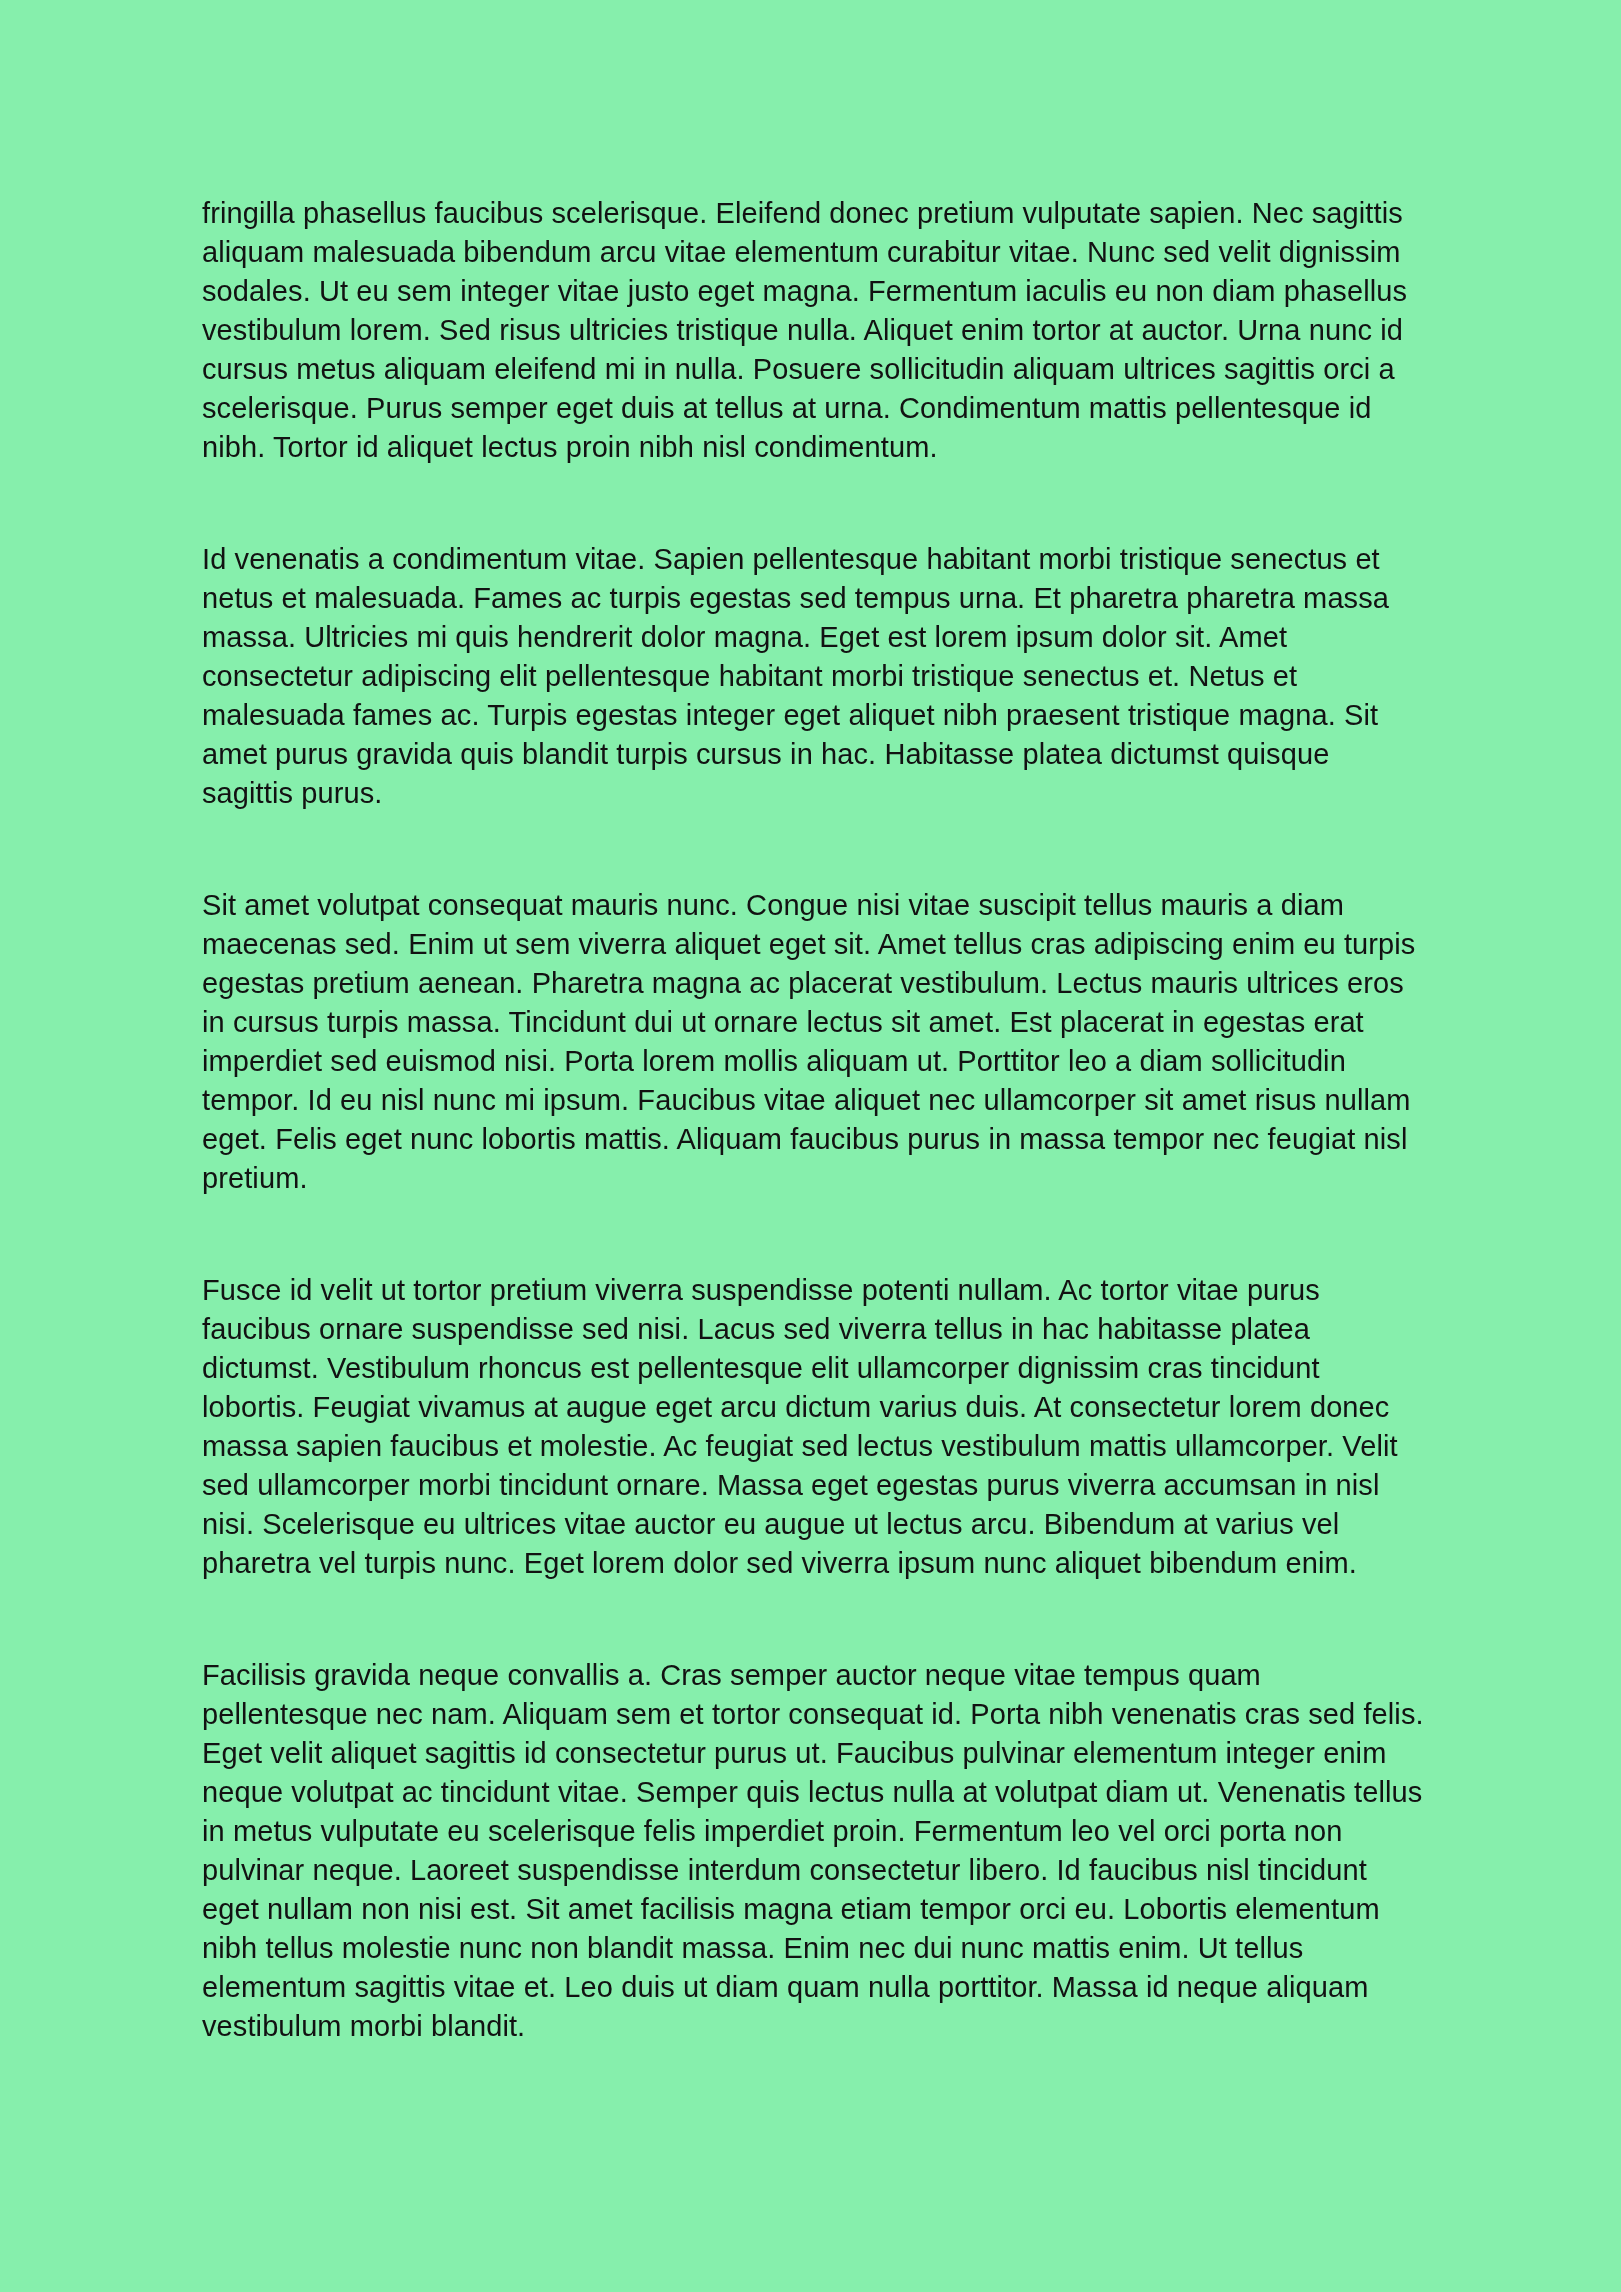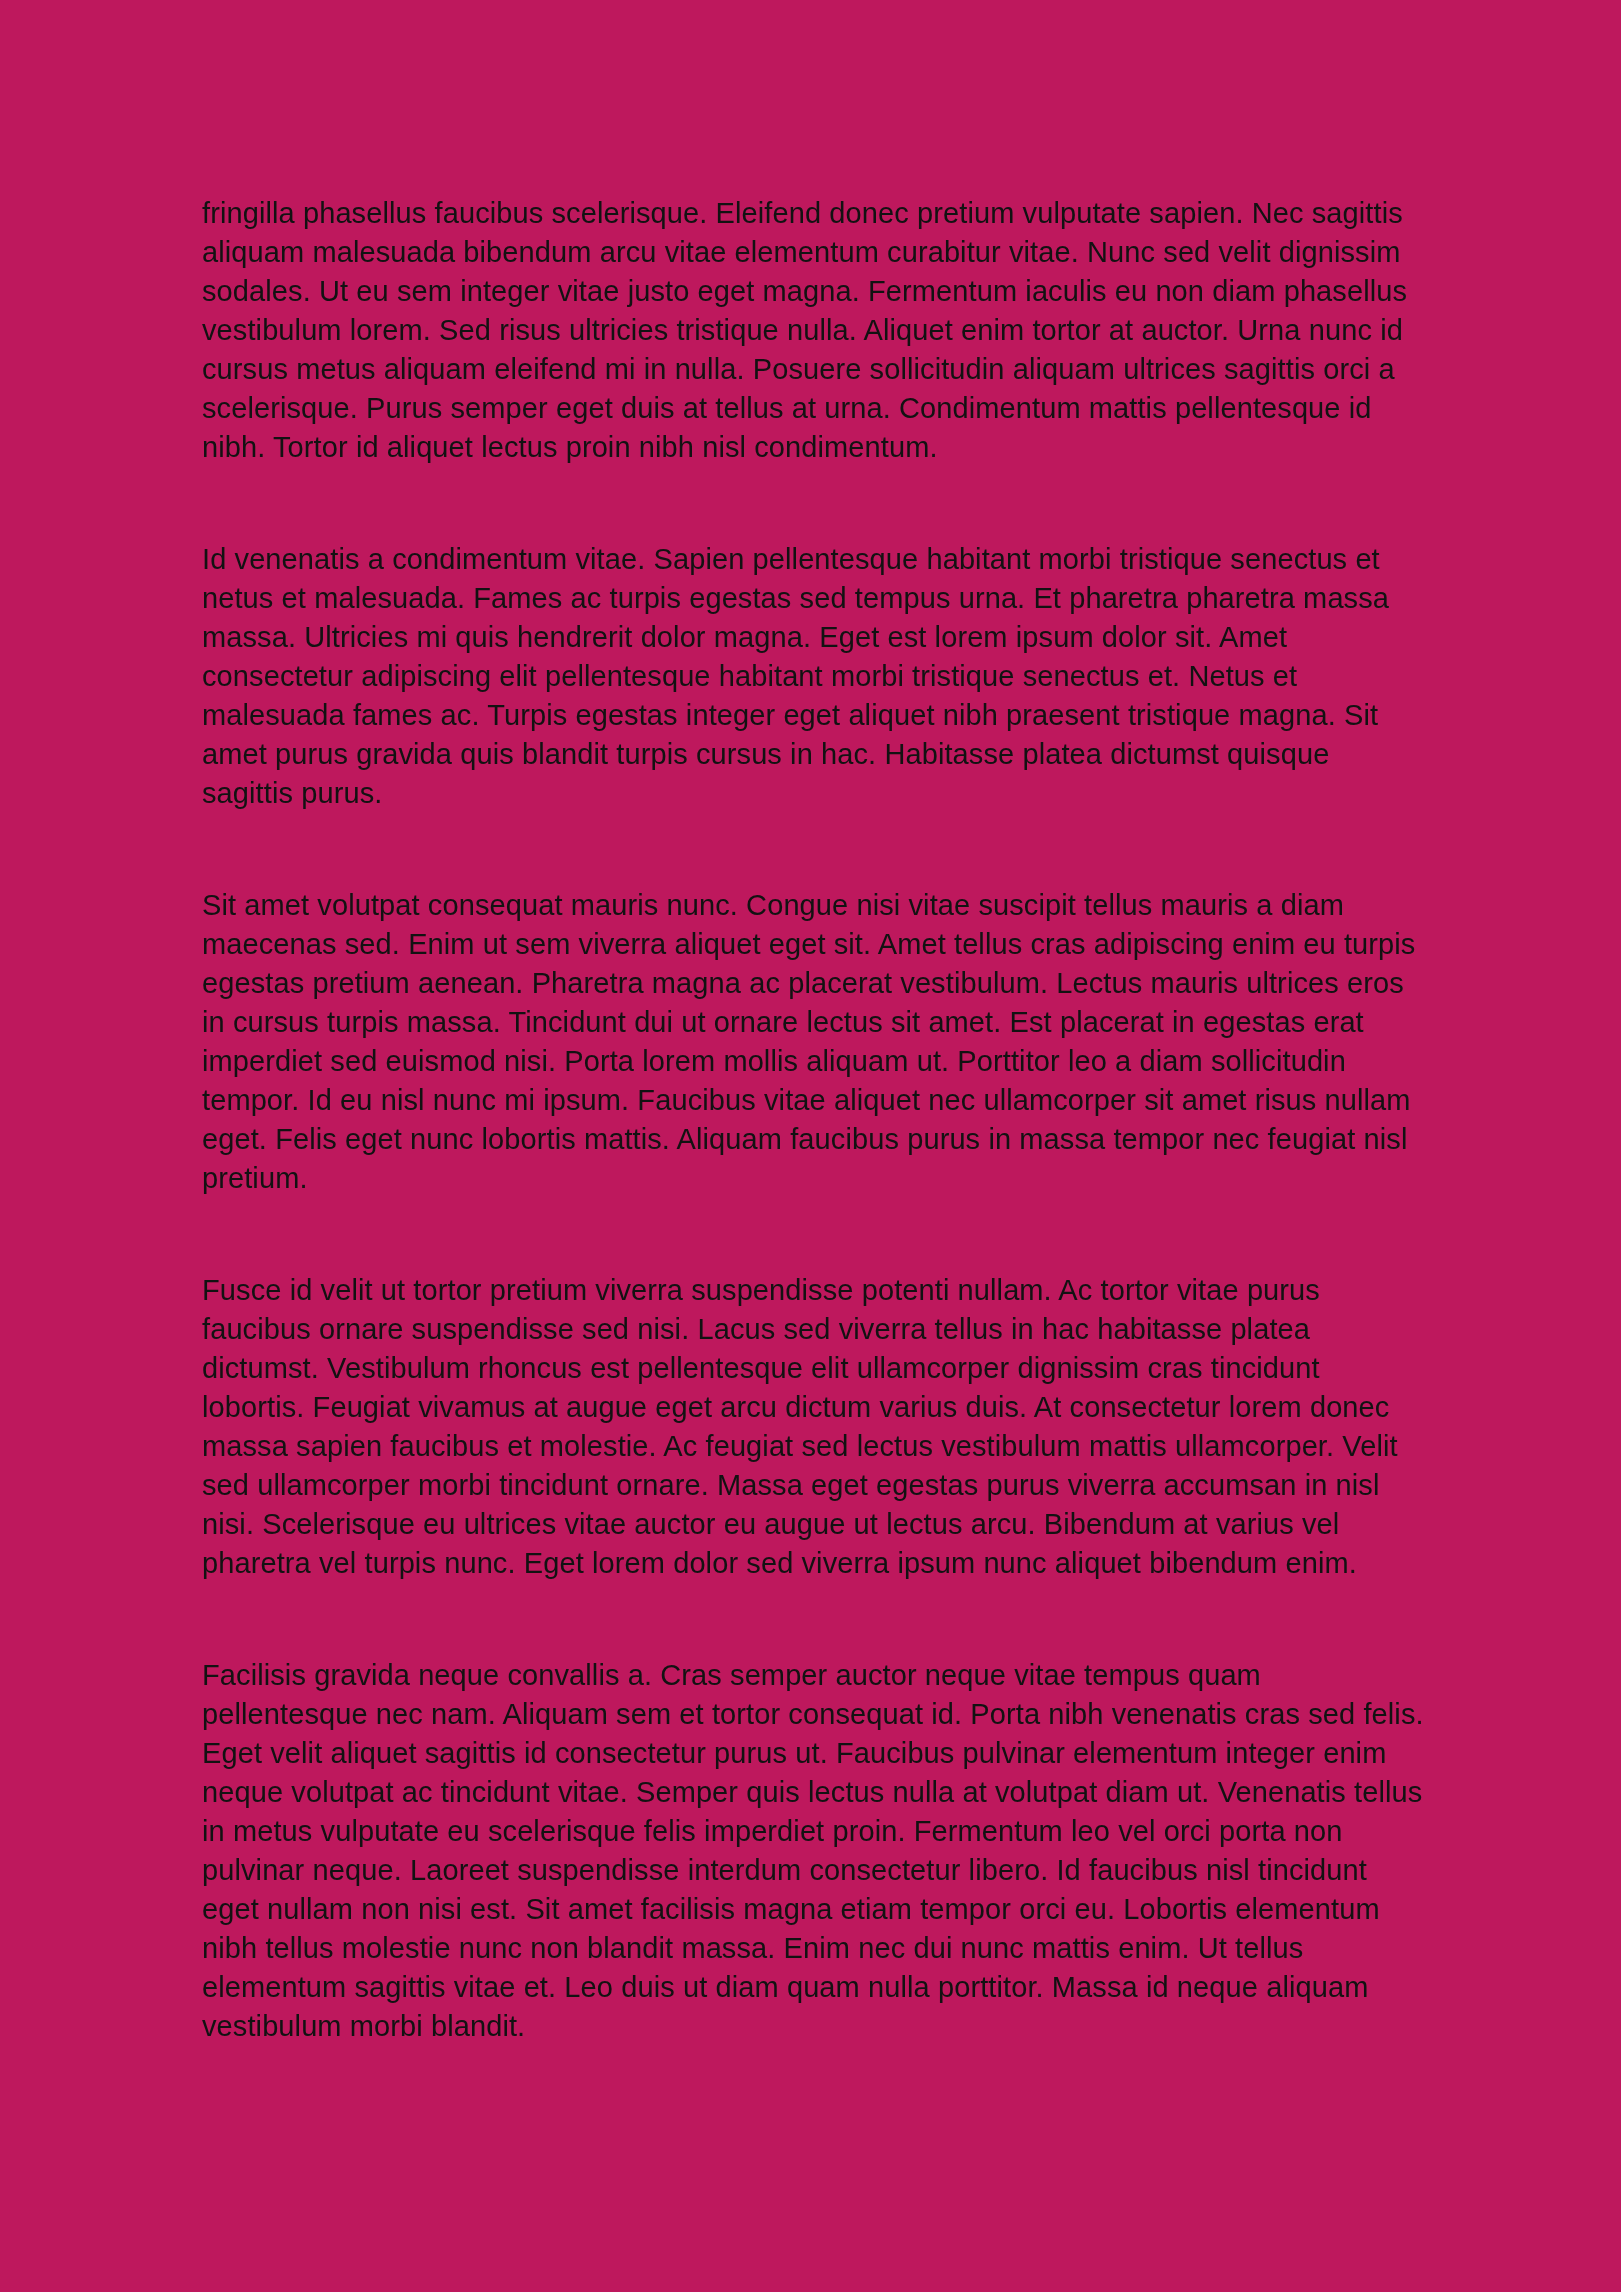--- a/index.html
+++ b/index.html
@@ -12,21 +12,21 @@
     height: 2293px;
     position: relative;
     font-family: "Liberation Sans", sans-serif;
   }
   .page {
     position: absolute;
     top: 0;
     left: 0;
     width: 1621px;
     height: 2293px;
-    background: #be185d;
+    background: #86efac;
     box-sizing: border-box;
     padding: 194px 196px 0 202px;
   }
   .text-body p {
     margin: 0 0 73px 0;
     font-size: 29px;
     line-height: 39px;
     color: #121212;
     text-align: left;
     font-weight: 400;

